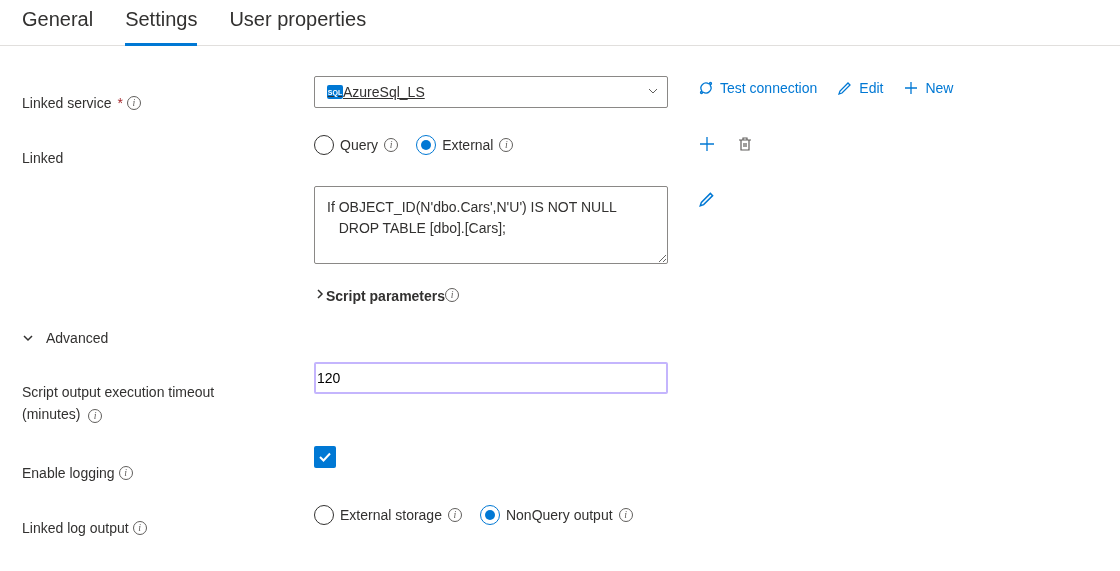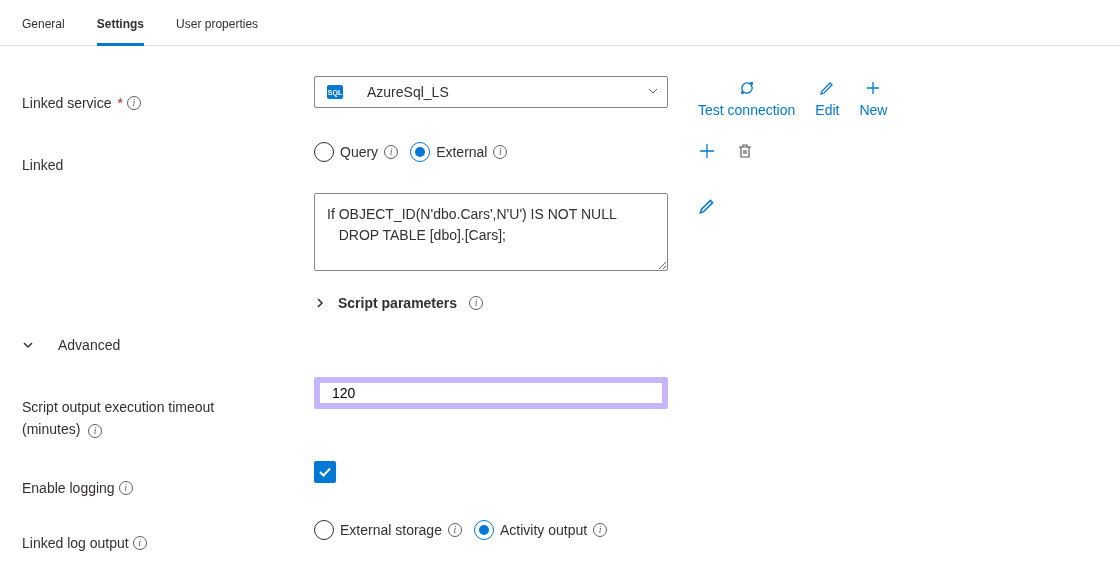--- a/index.html
+++ b/index.html
@@ -15,27 +15,27 @@
       display: flex;
       gap: 32px;
       padding: 0 22px;
       border-bottom: 1px solid #e1dfdd;
       height: 46px;
       align-items: flex-end;
     }
     .tab {
       padding-bottom: 12px;
       cursor: pointer;
-      font-size: 12px;
+      font-size: 20px;
       color: #323130;
       border-bottom: 3px solid transparent;
       margin-bottom: -1px;
     }
     .tab.active {
-      font-weight: 700;
+      font-weight: 400;
       border-bottom-color: #0078d4;
     }
     .panel {
       padding: 30px 22px;
     }
     .row {
       display: flex;
       align-items: flex-start;
       margin-bottom: 20px;
     }
@@ -79,23 +79,24 @@
       flex-shrink: 0;
       line-height: 1;
     }
     .select-box {
       height: 32px;
       border: 1px solid #8a8886;
       border-radius: 2px;
       display: flex;
       align-items: center;
       padding: 0 8px 0 12px;
-      gap: 24px;
+      gap: 0;
       cursor: pointer;
       width: 100%;
+      text-decoration: underline;
     }
     .sql-badge {
       width: 16px;
       height: 14px;
       background: #0078d4;
       color: #fff;
       font-size: 7px;
       font-weight: 700;
       display: flex;
       align-items: center;
@@ -104,26 +105,25 @@
     }
     .select-text { flex: 1; }
     .chev-down svg { width: 12px; height: 12px; }
     .link-action {
       display: flex;
       align-items: center;
       gap: 6px;
       color: #0078d4;
       cursor: pointer;
       font-size: 14px;
-      flex-direction: column;
     }
     .link-action svg { width: 16px; height: 16px; stroke: #0078d4; }
     .radio-group {
       display: flex;
-      gap: 12px;
+      gap: 18px;
       align-items: center;
       padding-top: 4px;
     }
     .radio {
       display: flex;
       align-items: center;
       gap: 6px;
       cursor: pointer;
     }
     .radio-circle {
@@ -160,40 +160,39 @@
       min-height: 78px;
       font-size: 14px;
       line-height: 1.5;
       resize: both;
       overflow: auto;
       position: relative;
       white-space: pre-wrap;
     }
     .expander {
       display: flex;
-      align-items: center;
-      gap: 12px;
+      gap: 0;
       cursor: pointer;
       font-weight: 600;
       padding-top: 4px;
     }
     .expander svg { width: 12px; height: 12px; }
     .advanced-row {
       display: flex;
       align-items: center;
-      gap: 24px;
-      cursor: pointer;
-      margin: 26px 0 24px 0;
+      gap: 12px;
+      cursor: pointer;
+      margin: 26px 0 16px 0;
     }
     .advanced-row svg { width: 12px; height: 12px; }
     input.text-input {
       height: 32px;
-      border: 6px solid #c4b5fd;
-      border-radius: 2px;
-      padding: 0 12px;
+      border: 2px solid #c4b5fd;
+      border-radius: 2px;
+      padding: 0 1px;
       font-size: 14px;
       width: 100%;
       font-family: inherit;
     }
     .checkbox {
       width: 22px;
       height: 22px;
       background: #0078d4;
       border-radius: 2px;
       display: flex;
@@ -356,20 +355,20 @@
     </div>
     <div class="control-col">
       <div class="radio-group">
         <div class="radio">
           <span class="radio-circle"></span>
           <span>External storage</span>
           <span class="info-icon">i</span>
         </div>
         <div class="radio selected">
           <span class="radio-circle"></span>
-          <span>Activity output</span>
+          <span>NonQuery output</span>
           <span class="info-icon">i</span>
         </div>
       </div>
     </div>
   </div>
 
 </div>
 
 </body></html>

